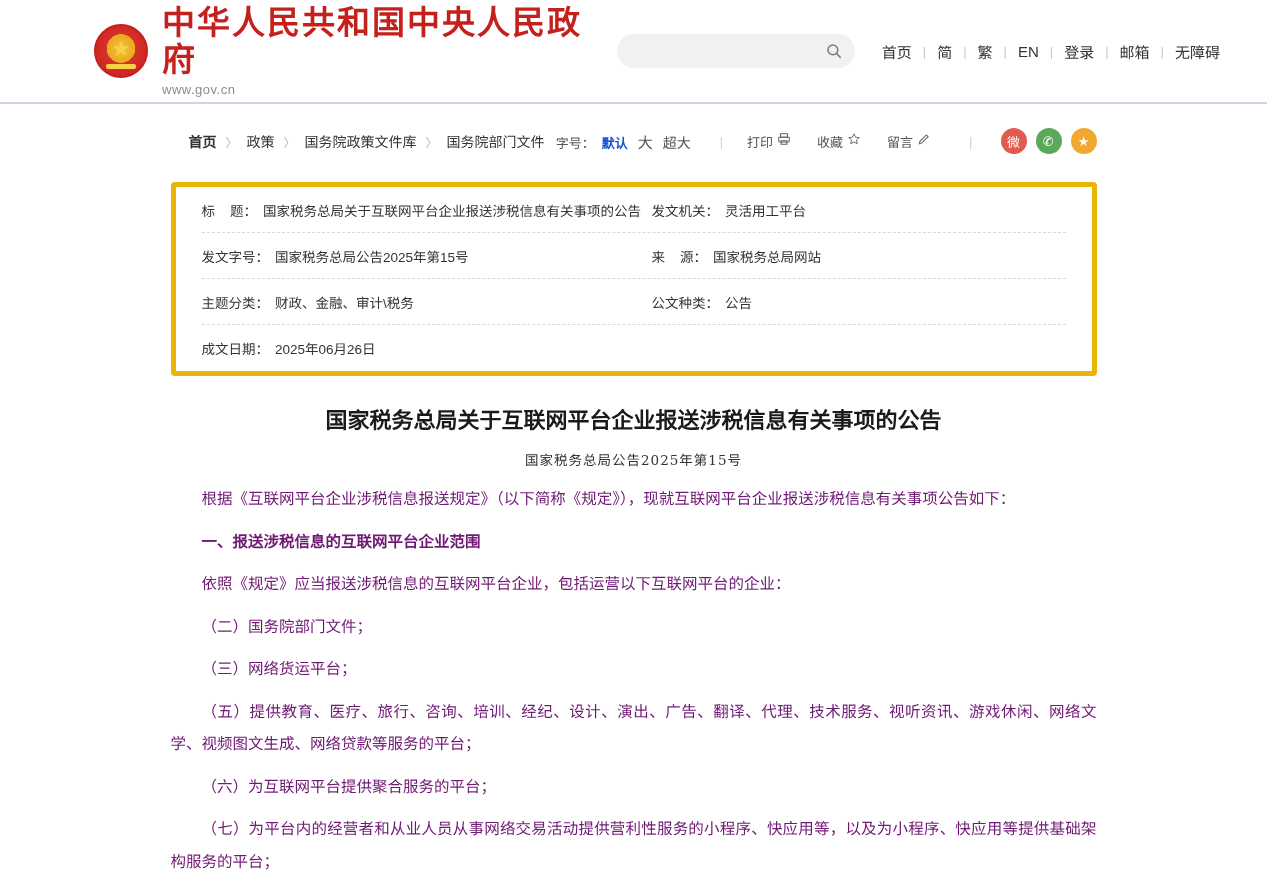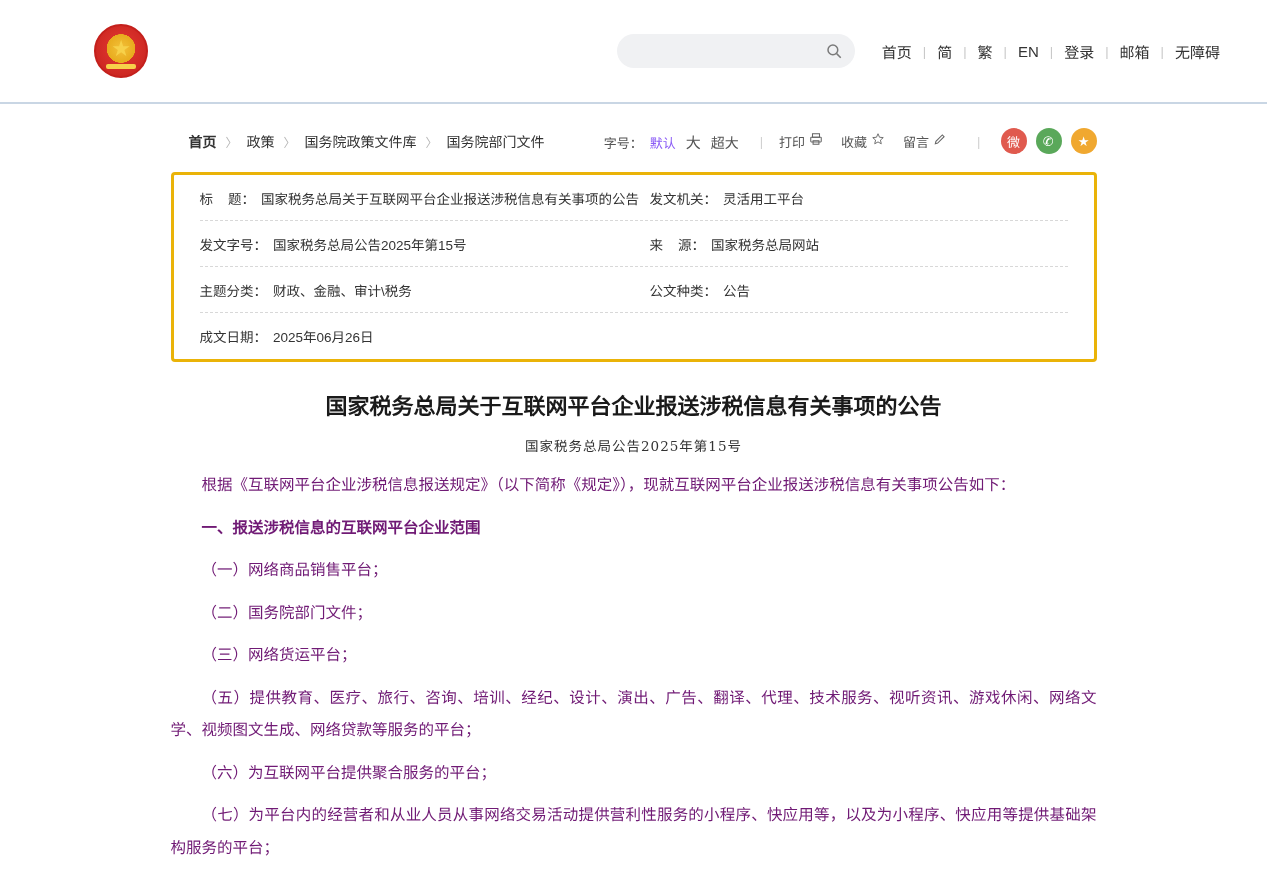--- a/index.html
+++ b/index.html
@@ -141,28 +141,28 @@
     padding-left: 18px;
   }
   .crumb-row a { color: #333; text-decoration: none; }
   .crumb-row .crumb-sep { color: #b6b6b6; margin: 0 9px; font-size: 12px; }
   .crumb-row .crumb-first { font-weight: bold; }
 
   .tools {
     margin-left: auto;
     display: flex;
     align-items: center;
-    gap: 4px;
+    gap: 12px;
     font-size: 13px;
     color: #555;
   }
   .fontsize-group { display: flex; align-items: baseline; color: #555; }
   .fontsize-group .fs-label { margin-right: 2px; }
   .fs-opt { padding: 0 5px; color: #555; cursor: pointer; }
-  .fs-opt.active { font-weight: normal; color: #8b5cf6; }
+  .fs-opt.active { font-weight: bold; color: #1d4ed8; }
   .fs-mid { font-size: 15px; }
   .fs-big { font-size: 14px; }
   .vbar { color: #d0d0d0; margin: 0 12px; }
   .tool-item {
     display: inline-flex;
     align-items: flex-start;
     gap: 4px;
     color: #555;
     margin-right: 14px;
     cursor: pointer;
@@ -180,24 +180,24 @@
     color: #fff; font-size: 13px;
     background: #d94f3d;
     cursor: pointer;
   }
   .soc.weibo { background: #e05a4e; }
   .soc.wechat { background: #5aa85a; }
   .soc.star { background: #f0a830; }
 
   
   .meta-card {
-    border: 3px solid #eab308;
+    border: 5px solid #eab308;
     border-radius: 4px;
     padding: 0 26px;
-    margin: 12px 0 0 0;
+    margin: 22px 0 0 0;
   }
   .meta-row {
     display: flex;
     align-items: center;
     min-height: 46px;
     border-bottom: 1px dashed #d8d8d8;
     font-size: 13.5px;
     color: #333;
   }
   .meta-row:last-child { border-bottom: 0; }
@@ -242,20 +242,24 @@
     font-weight: bold;
     text-indent: 2em;
   }
 </style>
 </head>
 <body>
 
 <div class="site-header">
   <div class="brand">
     <div class="emblem"></div>
+    <div class="brand-text">
+      <div class="brand-title">中华人民共和国中央人民政府</div>
+      <div class="brand-domain">www.gov.cn</div>
+    </div>
   </div>
 
   <div class="header-right">
     <div class="search-box">
       <input type="text" placeholder="" style="">
       <span class="search-icon">
         <svg viewBox="0 0 24 24" fill="none" stroke="currentColor" stroke-width="2" width="18" height="18">
           <circle cx="10.5" cy="10.5" r="6.5"></circle>
           <line x1="15.5" y1="15.5" x2="21" y2="21"></line>
         </svg>
@@ -383,21 +387,21 @@
     </div>
   </div>
 
   <div class="article">
     <h1 class="doc-title">国家税务总局关于互联网平台企业报送涉税信息有关事项的公告</h1>
     <div class="doc-subtitle">国家税务总局公告2025年第15号</div>
 
     <div class="doc-body">
       <p>根据《互联网平台企业涉税信息报送规定》（以下简称《规定》），现就互联网平台企业报送涉税信息有关事项公告如下：</p>
       <p class="heading">一、报送涉税信息的互联网平台企业范围</p>
-      <p>（一）网络商品销售平台；</p>
+      <p>依照《规定》应当报送涉税信息的互联网平台企业，包括运营以下互联网平台的企业：</p>
       <p>（二）国务院部门文件；</p>
       <p>（三）网络货运平台；</p>
       <p>（五）提供教育、医疗、旅行、咨询、培训、经纪、设计、演出、广告、翻译、代理、技术服务、视听资讯、游戏休闲、网络文学、视频图文生成、网络贷款等服务的平台；</p>
       <p>（六）为互联网平台提供聚合服务的平台；</p>
       <p>（七）为平台内的经营者和从业人员从事网络交易活动提供营利性服务的小程序、快应用等，以及为小程序、快应用等提供基础架构服务的平台；</p>
     </div>
   </div>
 </div>
 
 </body></html>

